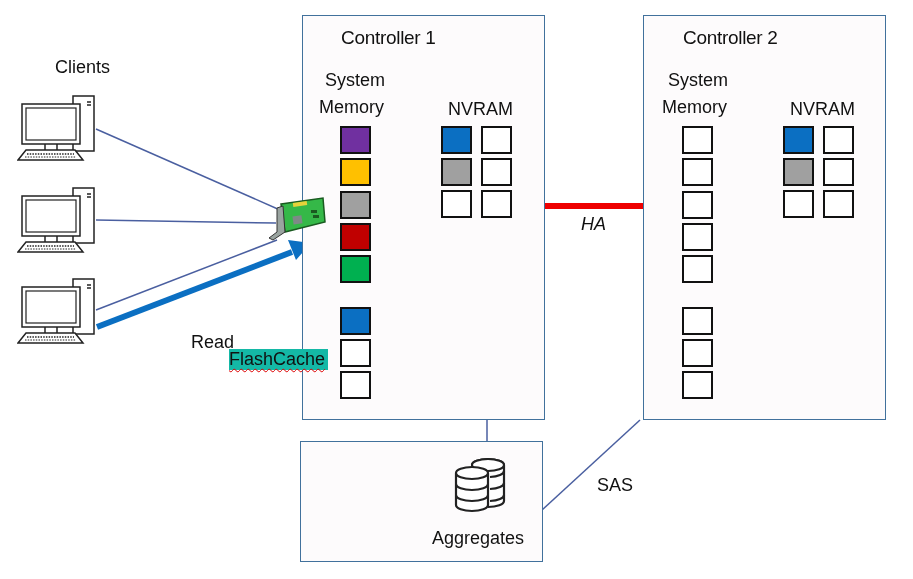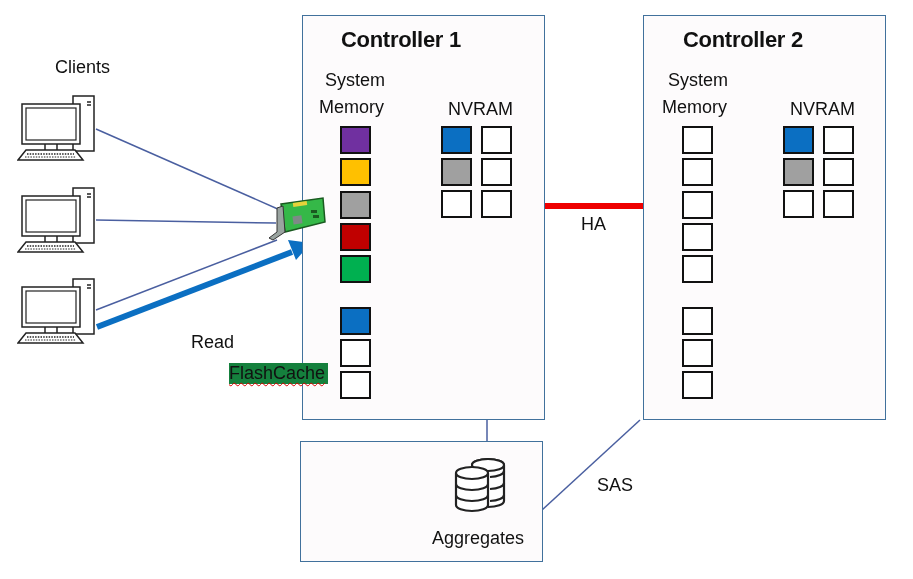--- a/index.html
+++ b/index.html
@@ -1,20 +1,20 @@
 <!DOCTYPE html>
 <html><head>
 <meta charset="utf-8">
 <style>
   html, body { margin: 0; padding: 0; background: #ffffff; }
   body { width: 913px; height: 579px; position: relative; overflow: hidden;
          font-family: "Liberation Sans", "DejaVu Sans", sans-serif; color: #111; }
   .abs { position: absolute; }
   .box { position: absolute; background: #fdfbfc; border: 1px solid #41719c; box-sizing: border-box; }
-  .title { position: absolute; font-weight: bold; font-size: 22px; letter-spacing: -0.3px; white-space: nowrap; }
+  .title { position: absolute; font-weight: normal; font-size: 19px; letter-spacing: -0.3px; white-space: nowrap; }
   .label { position: absolute; font-size: 18px; white-space: nowrap; }
   .cell { position: absolute; width: 31px; height: 28px; border: 2.5px solid #111; box-sizing: border-box; background: #fff; }
   svg.overlay { position: absolute; left: 0; top: 0; }
   .squiggle { text-decoration: underline wavy #d00; text-decoration-thickness: 1px; text-underline-offset: 3px; }
 </style>
 </head>
 <body>
 
 <svg class="overlay" width="913" height="579">
   <line x1="96" y1="129" x2="280" y2="210" stroke="#4a5fa0" stroke-width="1.5"></line>
@@ -91,23 +91,23 @@
 <svg class="abs" style="left:267px; top:196px;" width="60" height="46" viewBox="0 0 60 46">
   <polygon points="14,8 56,2 58,26 18,36" fill="#35b848" stroke="#1a5a20" stroke-width="1.5"></polygon>
   <rect x="26" y="6" width="14" height="4" fill="#e6d23a" transform="rotate(-8 33 8)"></rect>
   <rect x="26" y="20" width="9" height="8" fill="#7d8a86" transform="rotate(-8 30 24)"></rect>
   <rect x="44" y="14" width="6" height="3" fill="#1a5a20"></rect>
   <rect x="46" y="19" width="6" height="3" fill="#1a5a20"></rect>
   <polygon points="10,12 16,10 18,36 6,44 2,42 10,36" fill="#9aa4a0" stroke="#333" stroke-width="1"></polygon>
 </svg>
 
 <div class="label" style="left:191px; top:308px;margin-top:24px;">Read</div>
-<div class="label squiggle" style="left:229px; top:349px; background:#15803d; padding-right:3px;margin-top:14px;">FlashCache</div>
+<div class="label squiggle" style="left:229px; top:349px; background:#14b8a6; padding-right:3px;">FlashCache</div>
 
-<div class="label" style="left:581px; top:214px;">HA</div>
+<div class="label" style="left:581px; top:214px;font-style:italic;">HA</div>
 
 <div class="box" style="left:643px; top:15px; width:243px; height:405px;"></div>
 <div class="title" style="left:683px; top:27px;">Controller 2</div>
 <div class="label" style="left:668px; top:70px;">System</div>
 <div class="label" style="left:662px; top:97px;">Memory</div>
 <div class="label" style="left:790px; top:99px;">NVRAM</div>
 <div id="c2-cells">
     <div class="cell" style="left: 682px; top: 126px; background: rgb(255, 255, 255);"></div>
     <div class="cell" style="left: 682px; top: 158.3px; background: rgb(255, 255, 255);"></div>
     <div class="cell" style="left: 682px; top: 190.6px; background: rgb(255, 255, 255);"></div>

